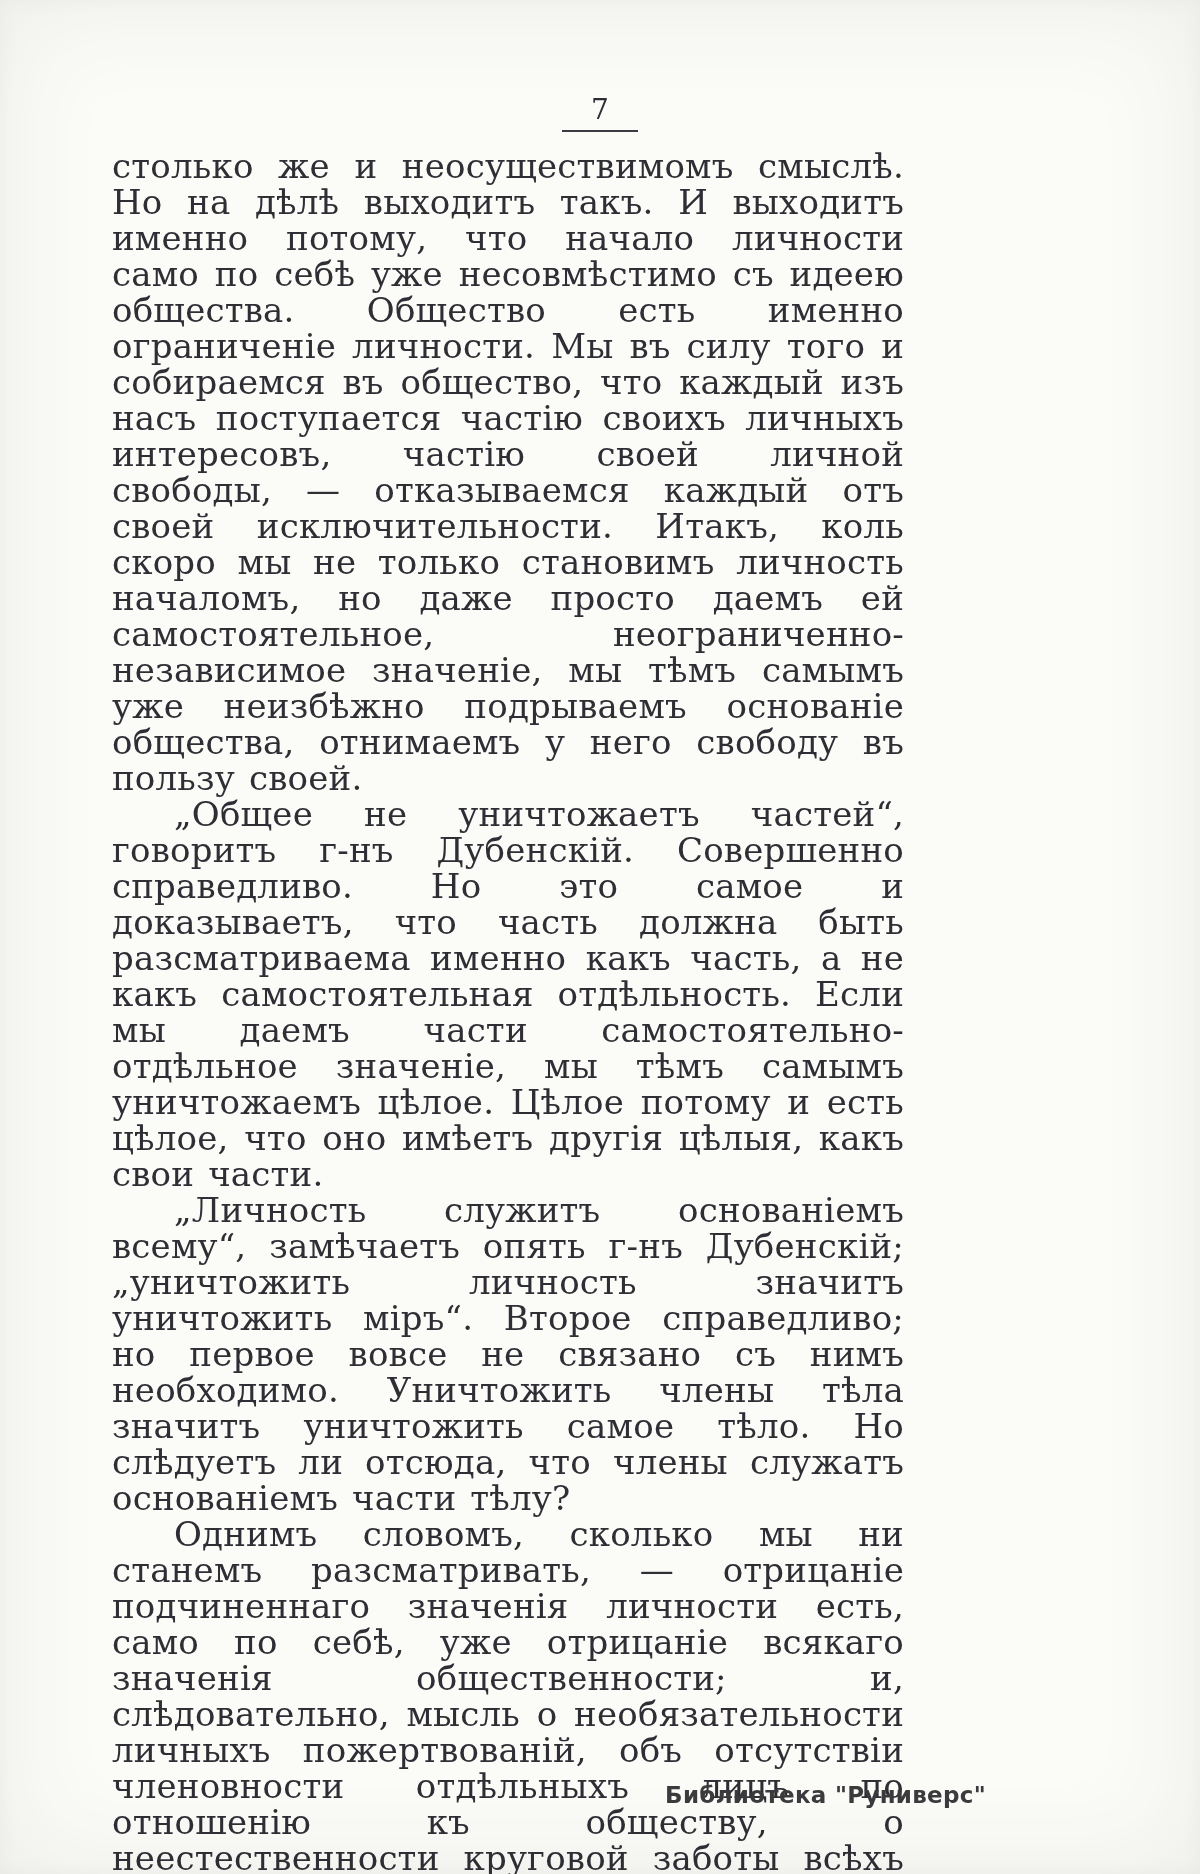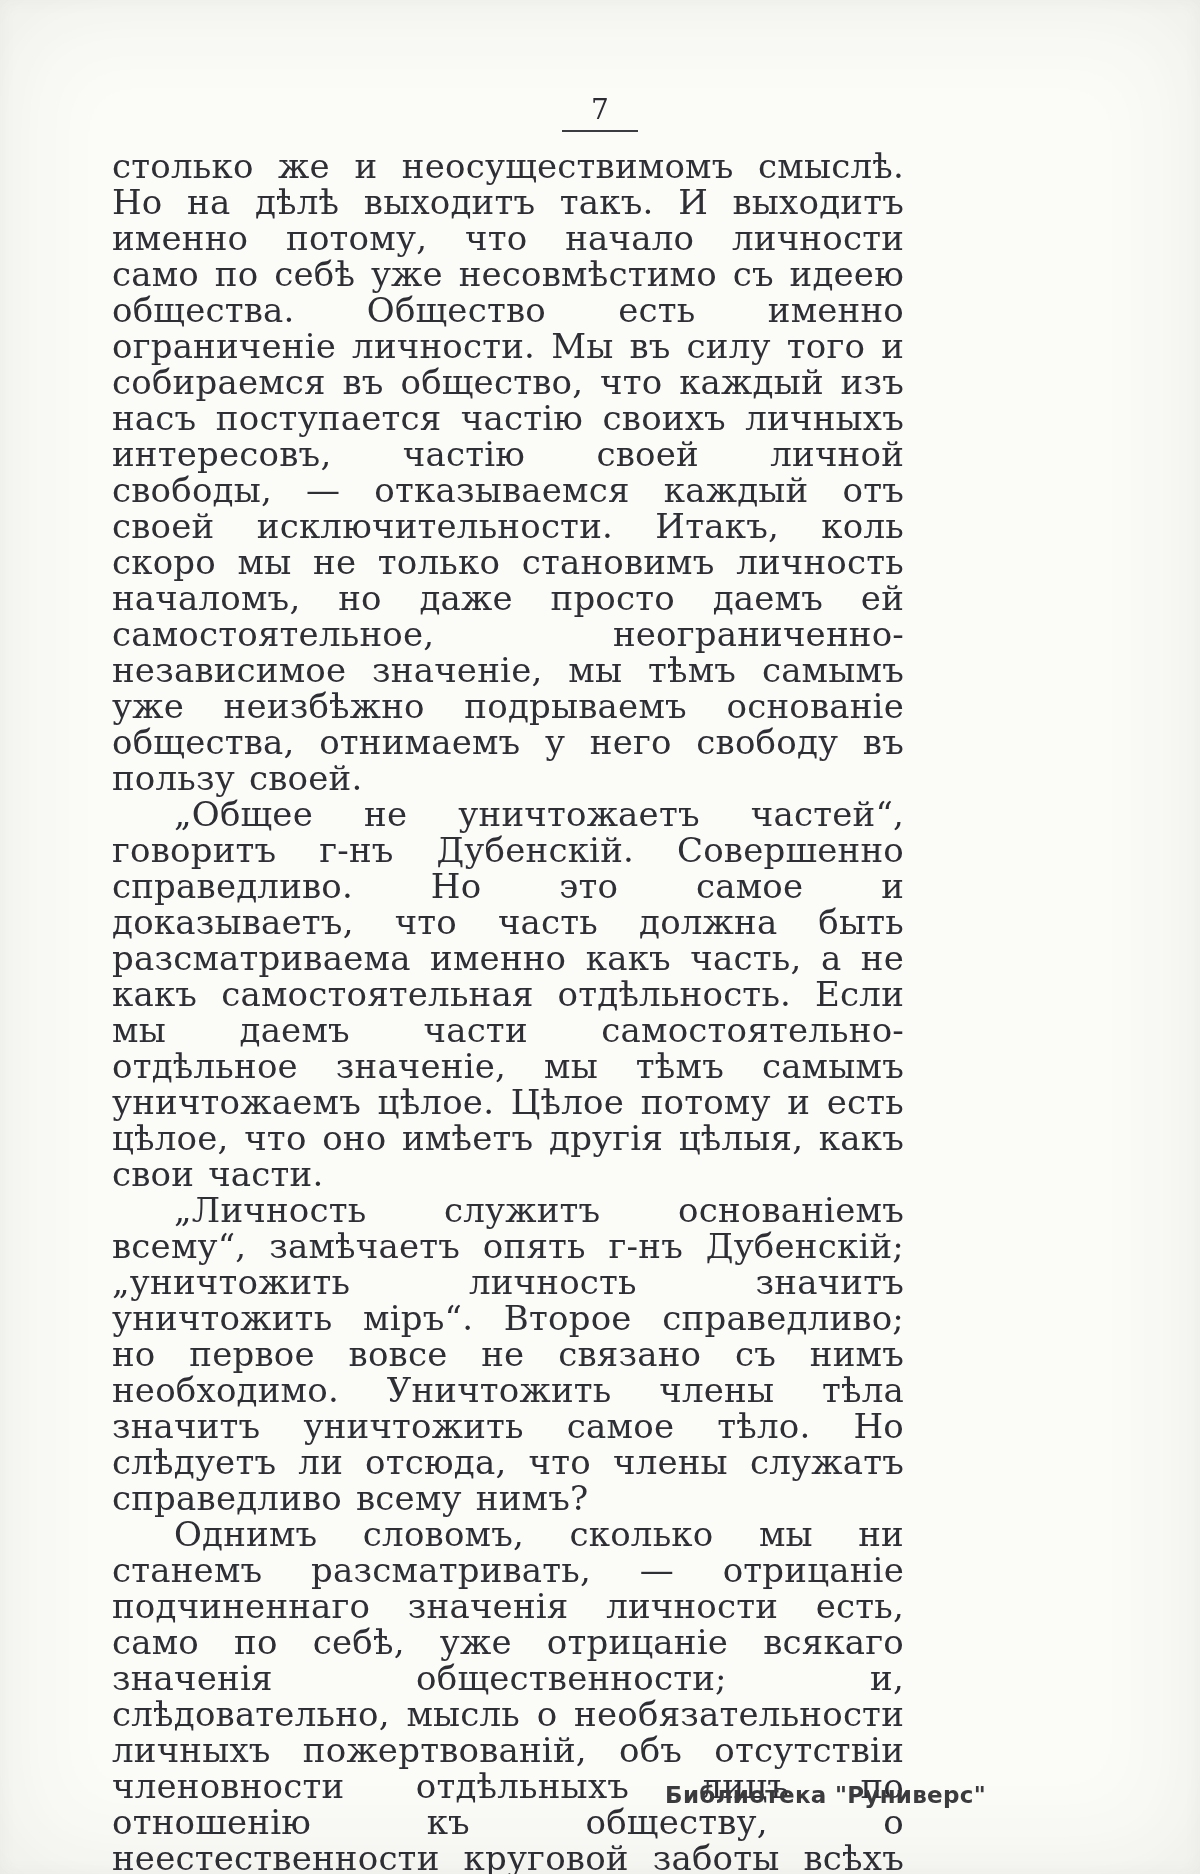--- a/index.html
+++ b/index.html
@@ -77,17 +77,17 @@
 <div class="scan-vignette"></div>
 
 <div class="page-header">
   <div class="page-number">7</div>
   <div class="page-number-rule"></div>
 </div>
 
 <main class="text-block">
     <p class=""><span>столько же и неосуществимомъ смыслѣ. Но на дѣлѣ выходитъ такъ. И выходитъ именно потому, что начало личности само по себѣ уже несовмѣстимо съ идеею общества. Общество есть именно ограниченіе личности. Мы въ силу того и собираемся въ общество, что каждый изъ насъ поступается частію своихъ личныхъ интересовъ, частію своей личной свободы, — отказываемся каждый отъ своей исключительности. Итакъ, коль скоро мы не только становимъ личность началомъ, но даже просто даемъ ей самостоятельное, неограниченно-независимое значеніе, мы тѣмъ самымъ уже неизбѣжно подрываемъ основаніе общества, отнимаемъ у него свободу въ пользу своей.</span></p>
     <p class="indent"><span>„Общее не уничтожаетъ частей“, говоритъ г-нъ Дубенскій. Совершенно справедливо. Но это самое и доказываетъ, что часть должна быть разсматриваема именно какъ часть, а не какъ самостоятельная отдѣльность. Если мы даемъ части самостоятельно-отдѣльное значеніе, мы тѣмъ самымъ уничтожаемъ цѣлое. Цѣлое потому и есть цѣлое, что оно имѣетъ другія цѣлыя, какъ свои </span><span class="em">части</span><span>.</span></p>
-    <p class="indent"><span>„Личность служитъ основаніемъ всему“, замѣчаетъ опять г-нъ Дубенскій; „уничтожить личность значитъ уничтожить міръ“. Второе справедливо; но первое вовсе не связано съ нимъ необходимо. Уничтожить члены тѣла значитъ уничтожить самое тѣло. Но слѣдуетъ ли отсюда, что члены служатъ </span><span class="em">справедливо</span><span> всему нимъ?</span></p>
+    <p class="indent"><span>„Личность служитъ основаніемъ всему“, замѣчаетъ опять г-нъ Дубенскій; „уничтожить личность значитъ уничтожить міръ“. Второе справедливо; но первое вовсе не связано съ нимъ необходимо. Уничтожить члены тѣла значитъ уничтожить самое тѣло. Но слѣдуетъ ли отсюда, что члены служатъ </span><span class="em">основаніемъ</span><span> части тѣлу?</span></p>
     <p class="indent"><span>Однимъ словомъ, сколько мы ни станемъ разсматривать, — отрицаніе подчиненнаго значенія личности есть, само по себѣ, уже отрицаніе всякаго значенія общественности; и, слѣдовательно, мысль о необязательности личныхъ пожертвованій, объ отсутствіи членовности отдѣльныхъ лицъ по отношенію къ обществу, о неестественности круговой заботы всѣхъ и каждаго, есть именно эгоизмъ въ его саморазрушающемъ значеніи. Индивидуализмъ есть именно эгоизмъ, съ тою только разницею, что это эгоизмъ — скрытый, къ основному своему противорѣчію прибавляющій еще новое противорѣчіе внутренней непослѣдовательности, — желающій при основномъ своемъ началѣ сохра-</span></p>
   </main>
 
 <div class="watermark">Библиотека "Руниверс"</div>
 
 </body></html>

